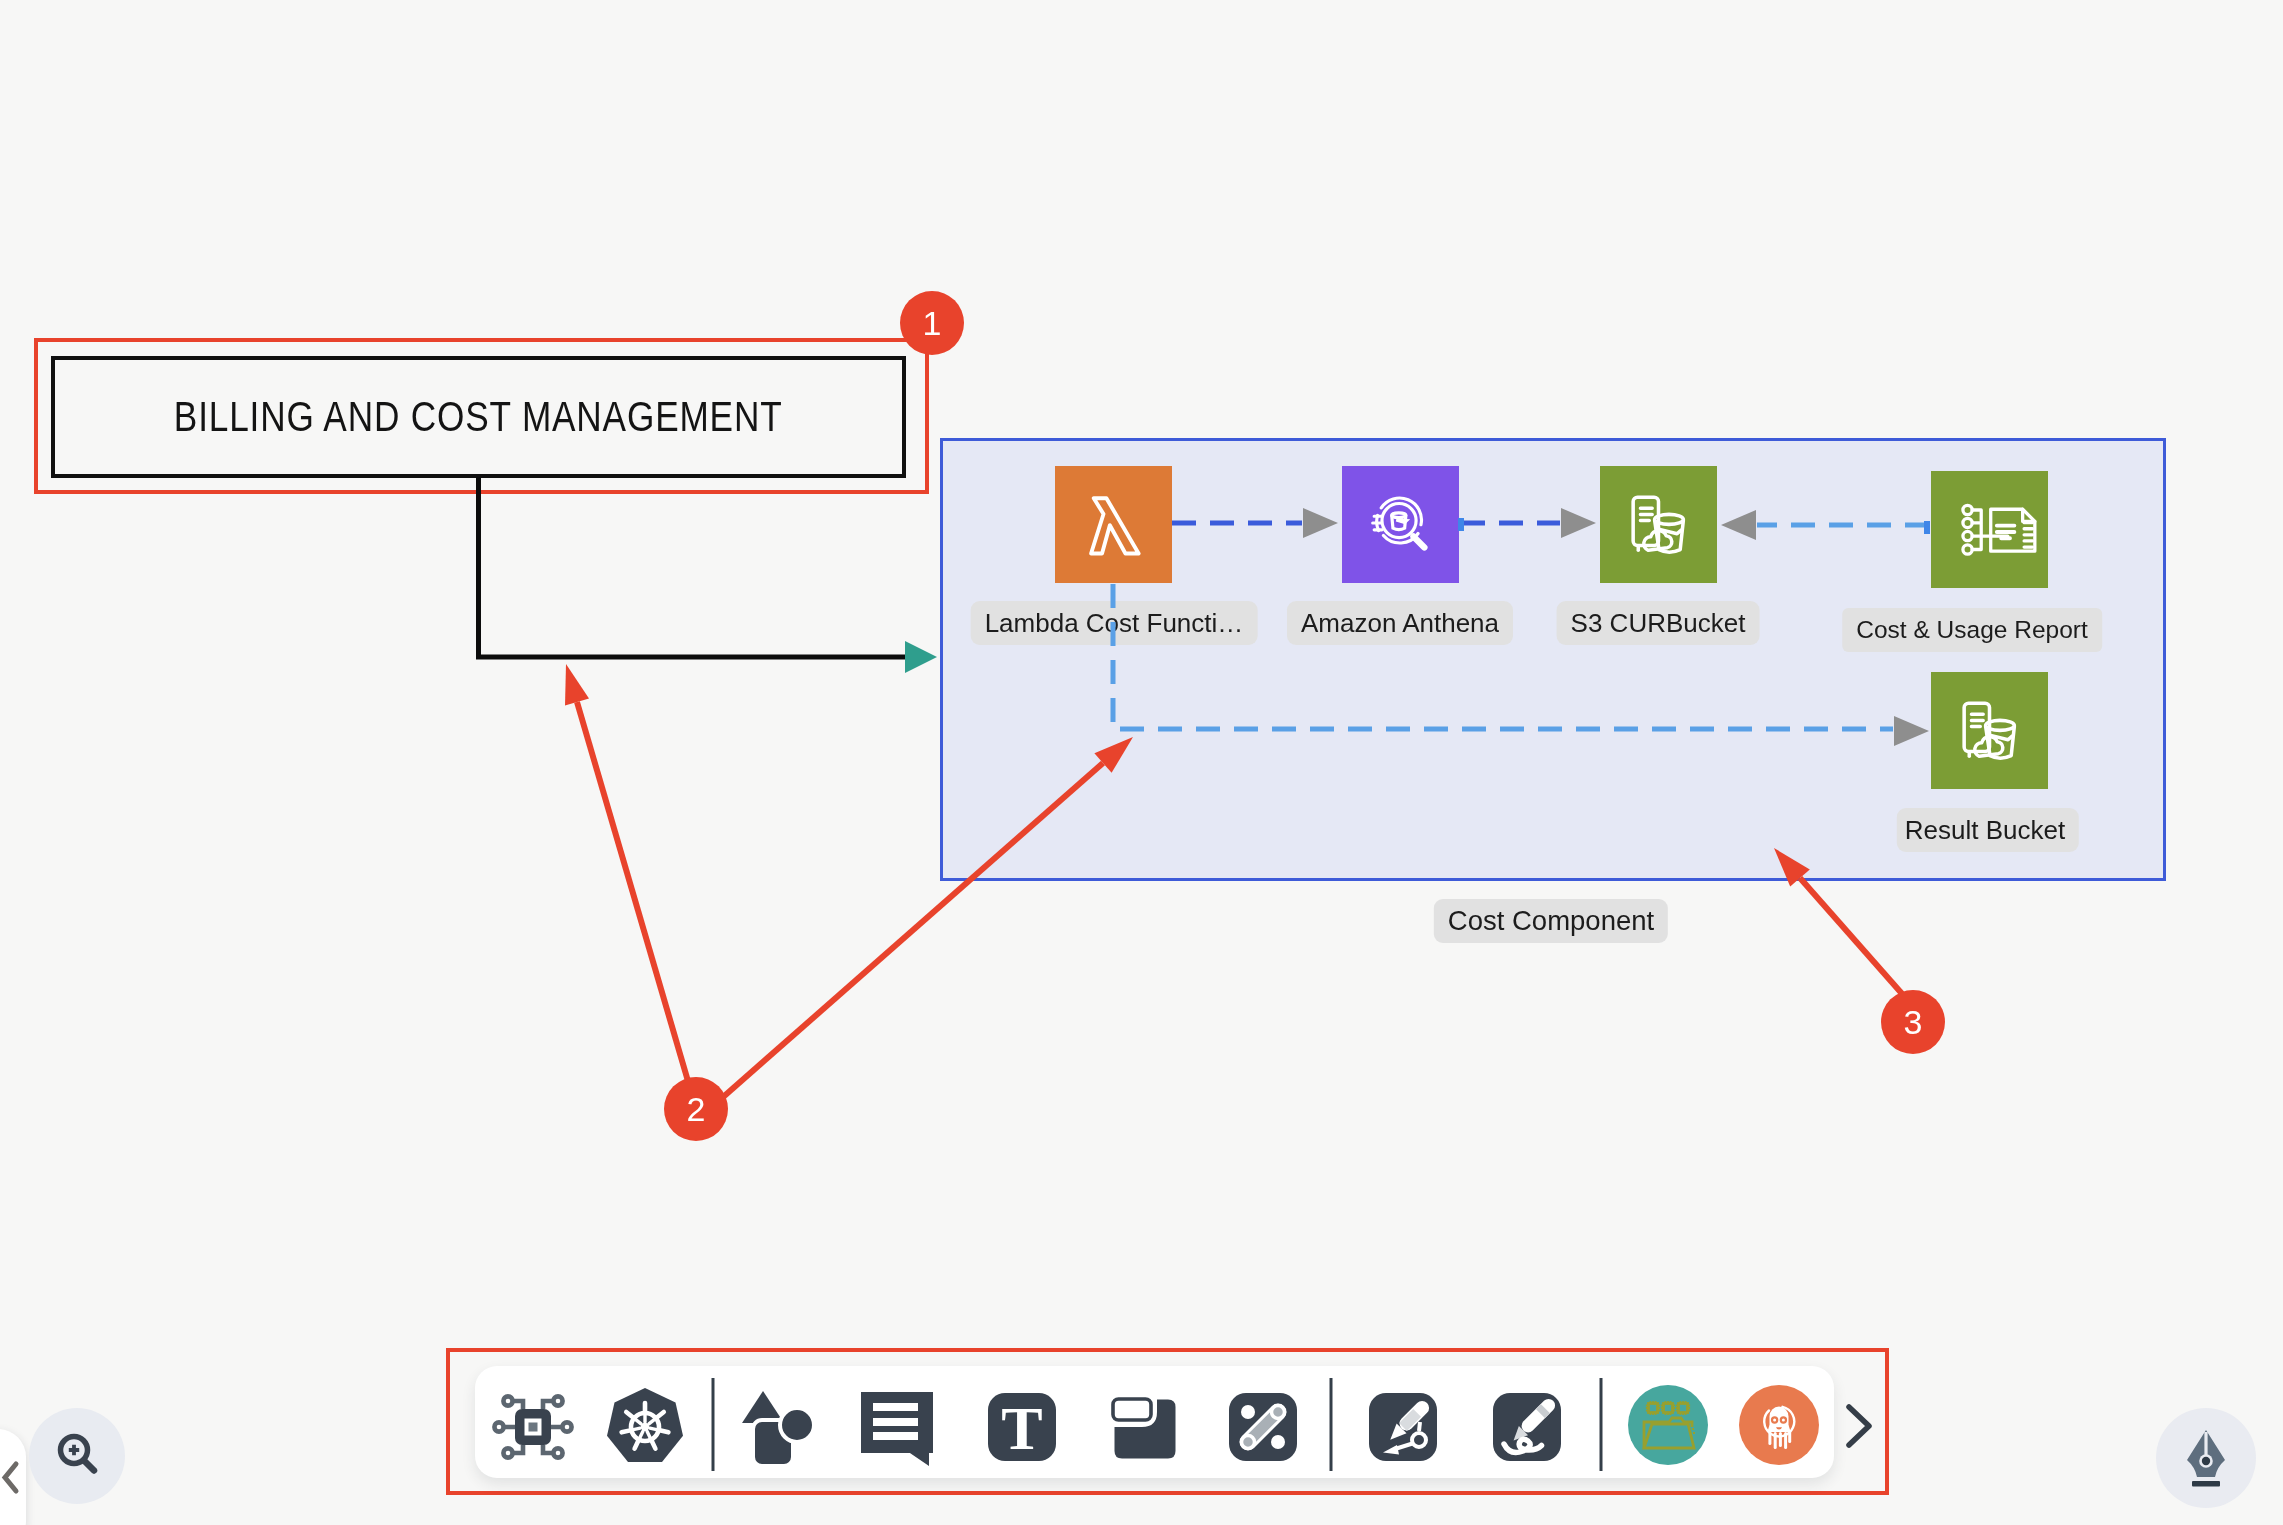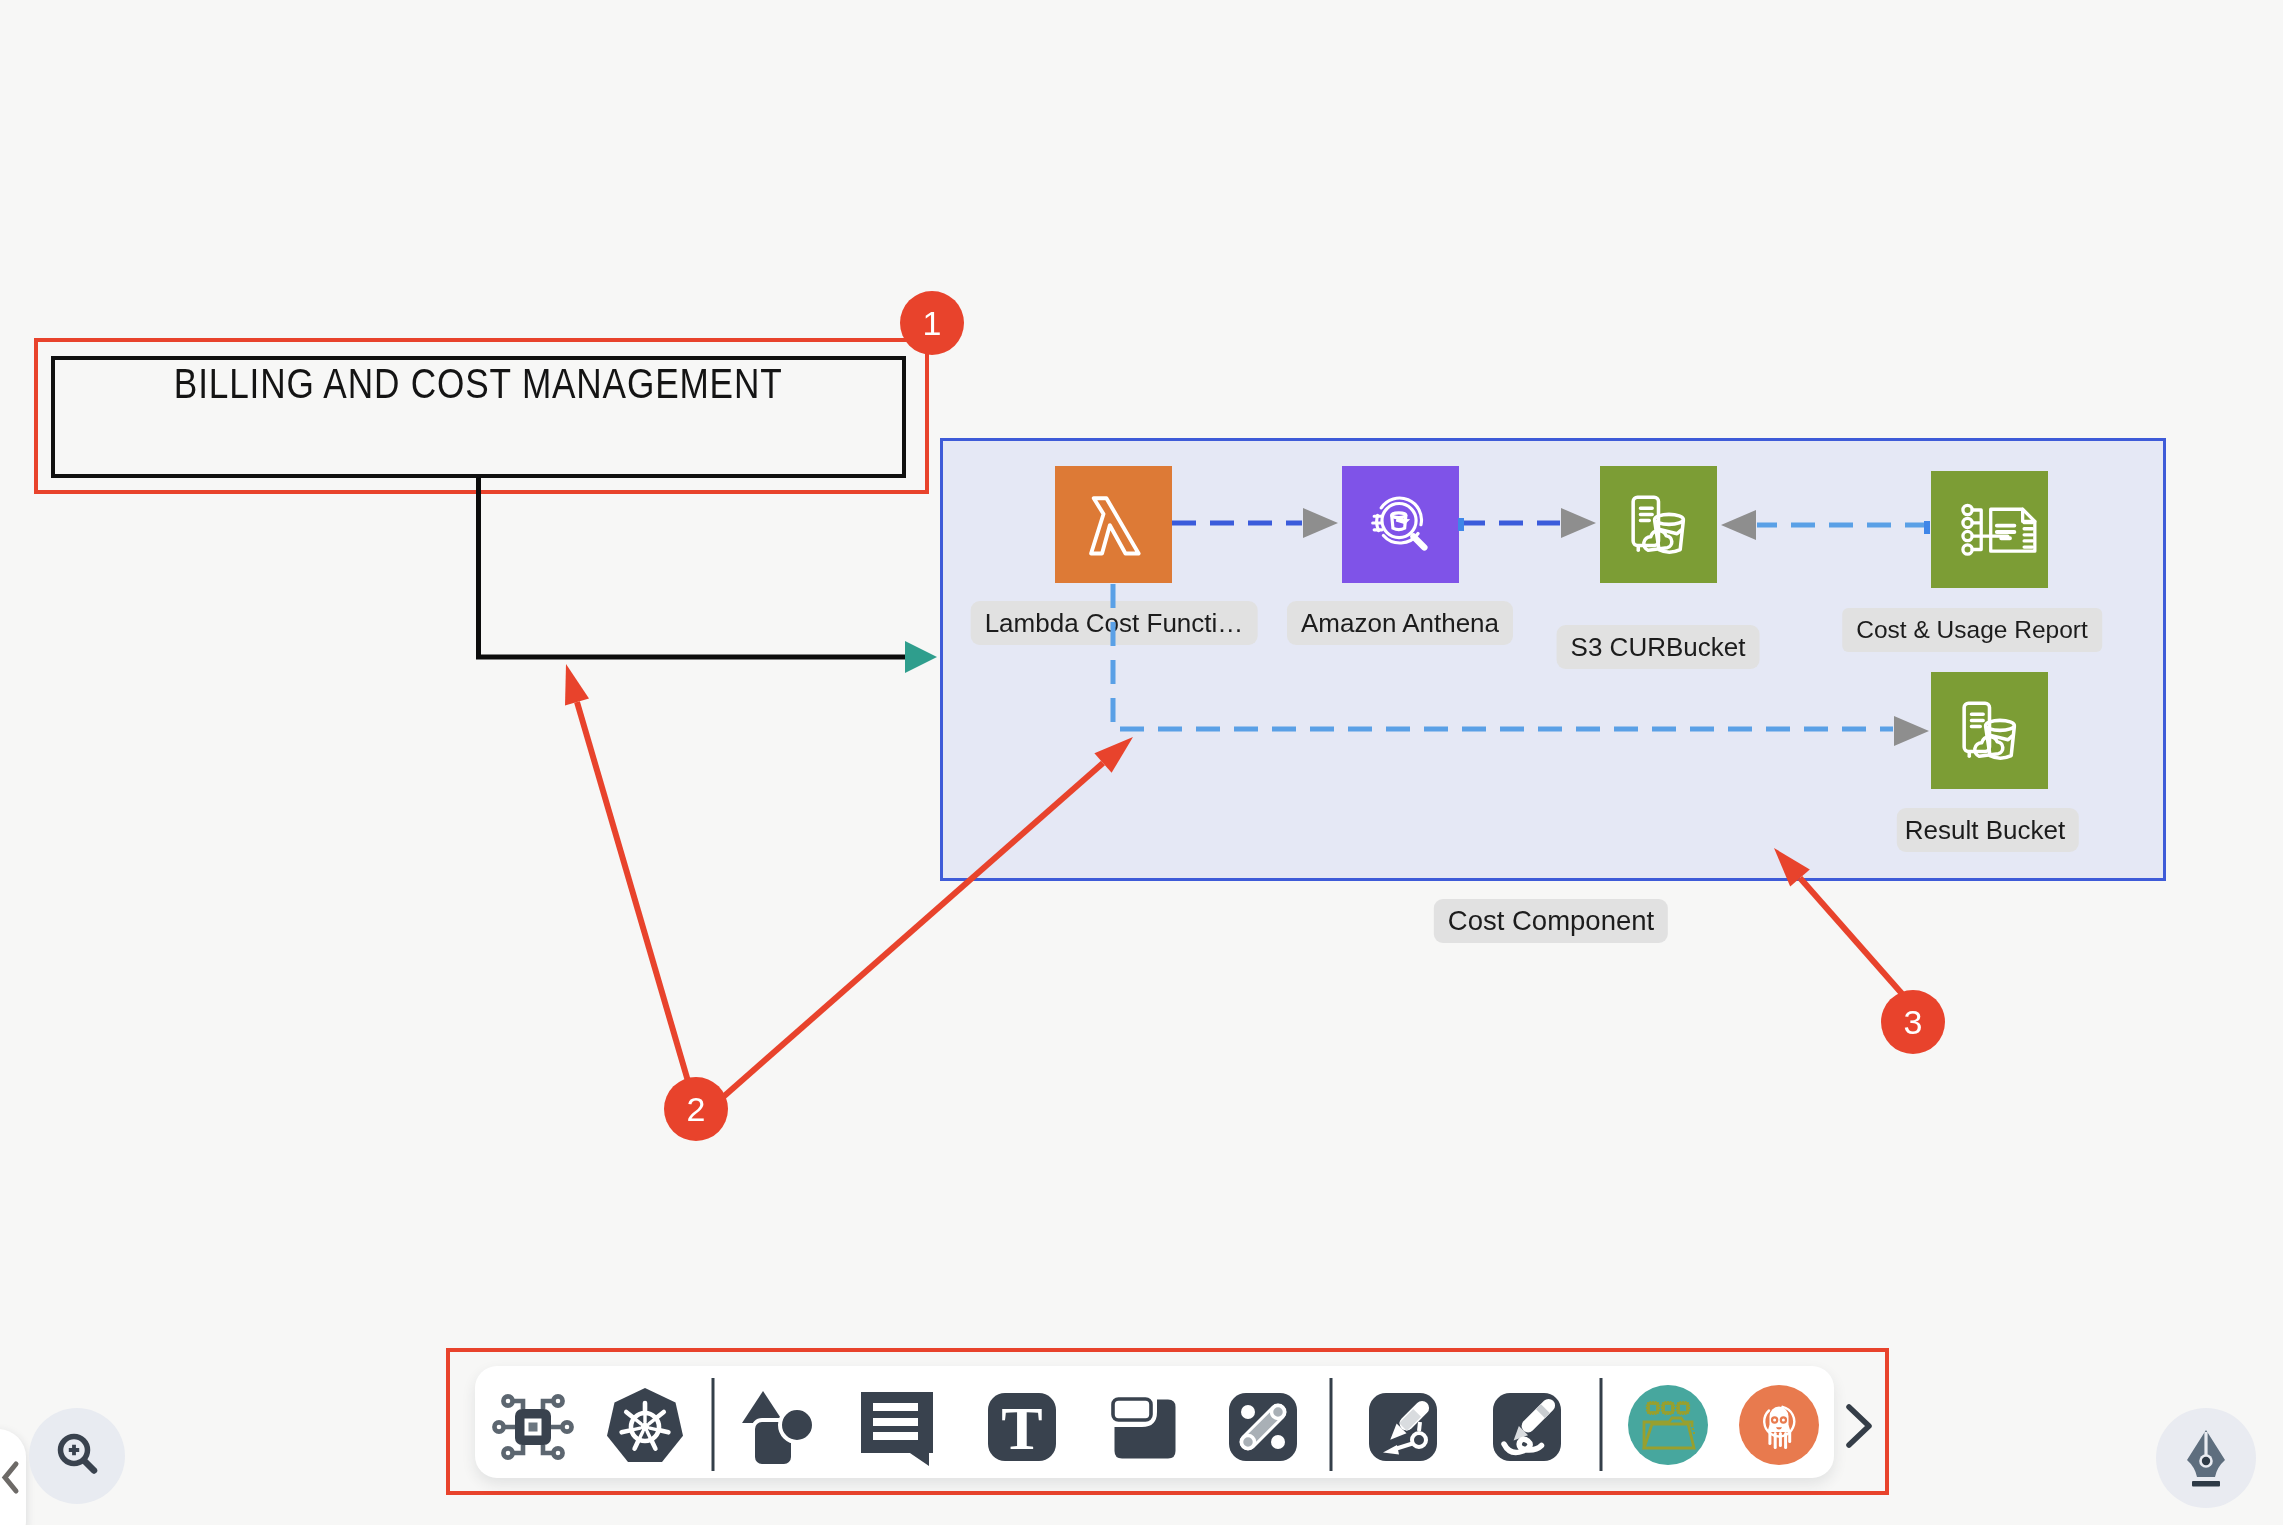--- a/index.html
+++ b/index.html
@@ -12,21 +12,21 @@
   .redcircle{position:absolute;background:#e8432c;border-radius:50%;width:64px;height:64px;
              color:#fff;display:flex;align-items:center;justify-content:center;font-size:34px;}
 </style>
 </head>
 <body>
 
 <div class="abs" style="left:940px;top:438px;width:1220px;height:437px;background:#e5e8f5;border:3px solid #3e5bd8;"></div>
 
 <div class="abs" style="left:34px;top:338px;width:887px;height:148px;border:4px solid #e8432c;"></div>
 <div class="abs" style="left:51px;top:356px;width:847px;height:114px;border:4px solid #101010;
-     display:flex;justify-content:center;font-size:42px;letter-spacing:1px;color:#141414;">
+     display:flex;align-items:center;justify-content:center;font-size:42px;letter-spacing:1px;color:#141414;">
   <span style="transform:scaleX(0.838);transform-origin:center;white-space:nowrap;">BILLING AND COST MANAGEMENT</span>
 </div>
 <div class="redcircle" style="left:900px;top:291px;">1</div>
 
 <div class="abs" style="left:1055px;top:466px;width:117px;height:117px;background:#dd7a36;">
 <svg width="117" height="117" viewBox="0 0 48 48" fill="none" stroke="#fff" stroke-width="1.6" stroke-linejoin="round">
   <path d="M15.9 13.2 L21.1 13.2 L34.3 35.9 L28.9 35.9 L22.5 24.3 L19.3 35.9 L14.8 35.9 L19.9 19.7 Z"></path>
 </svg></div>
 
 <div class="abs" style="left:1342px;top:466px;width:117px;height:117px;background:#7f53e8;">
@@ -70,21 +70,21 @@
   <path d="M15.7 32.8 v1.8"></path>
   <path d="M16.6 17.3 h4.8 M16.6 19.9 h4.8 M16.6 22.4 h3.6"></path>
   <ellipse cx="28.3" cy="21.9" rx="5.9" ry="2.05"></ellipse>
   <path d="M22.4 22.3 L24.2 34.3 q4.2 2.1 8.7 0 L34.2 22.3"></path>
   <path d="M24.9 26.1 l6.7 1.7 1.7 -1.5"></path>
   <path d="M19.8 34.6 a2.9 2.9 0 0 1 1 -5.6 a3.4 3.4 0 0 1 6.4 -.4 a2.5 2.5 0 0 1 .4 4.9 z"></path>
 </svg></div>
 
 <div class="pill" style="left:1114px;top:601px;">Lambda Cost Functi…</div>
 <div class="pill" style="left:1400px;top:601px;text-align:center;">Amazon Anthena</div>
-<div class="pill" style="left:1658px;top:601px;margin-top:24px;">S3 CURBucket</div>
+<div class="pill" style="left:1658px;top:601px;">S3 CURBucket</div>
 <div class="pill" style="left:1972px;top:608px;font-size:24.5px;border-radius:6px;">Cost &amp; Usage Report</div>
 <div class="pill" style="left:1988px;top:808px;padding-left:8px;">Result Bucket</div>
 <div class="pill" style="left:1551px;top:899px;font-size:27.5px;text-align:right;">Cost Component</div>
 
 <svg class="abs" style="left:0;top:0;pointer-events:none;" width="2283" height="1525" viewBox="0 0 2283 1525" fill="none">
 
   <path d="M478.5 477 V 657 H 905" stroke="#0c0c0c" stroke-width="5"></path>
   <polygon points="905,641 905,673 937,657" fill="#2f9e8d"></polygon>
 
   <path d="M1172 523 H 1302" stroke="#3a5bdb" stroke-width="5" stroke-dasharray="24 14"></path>

